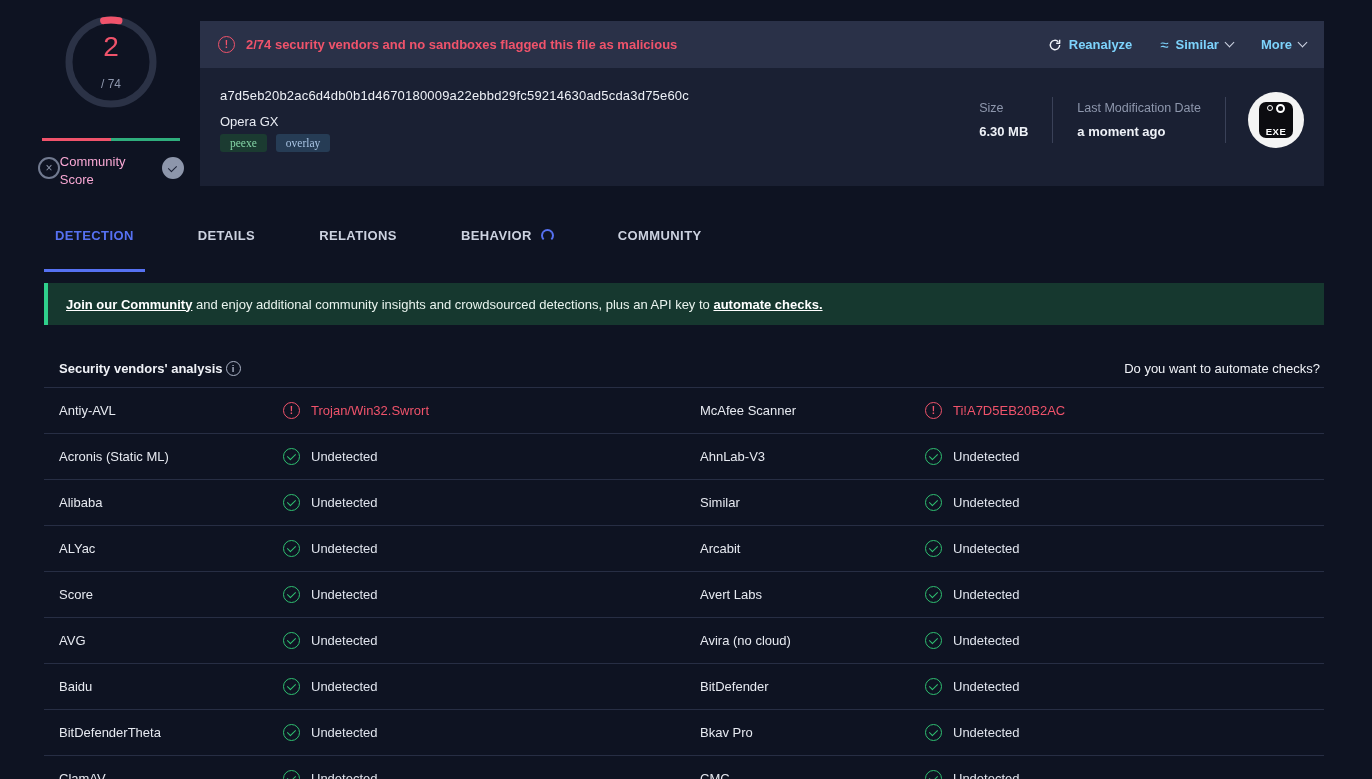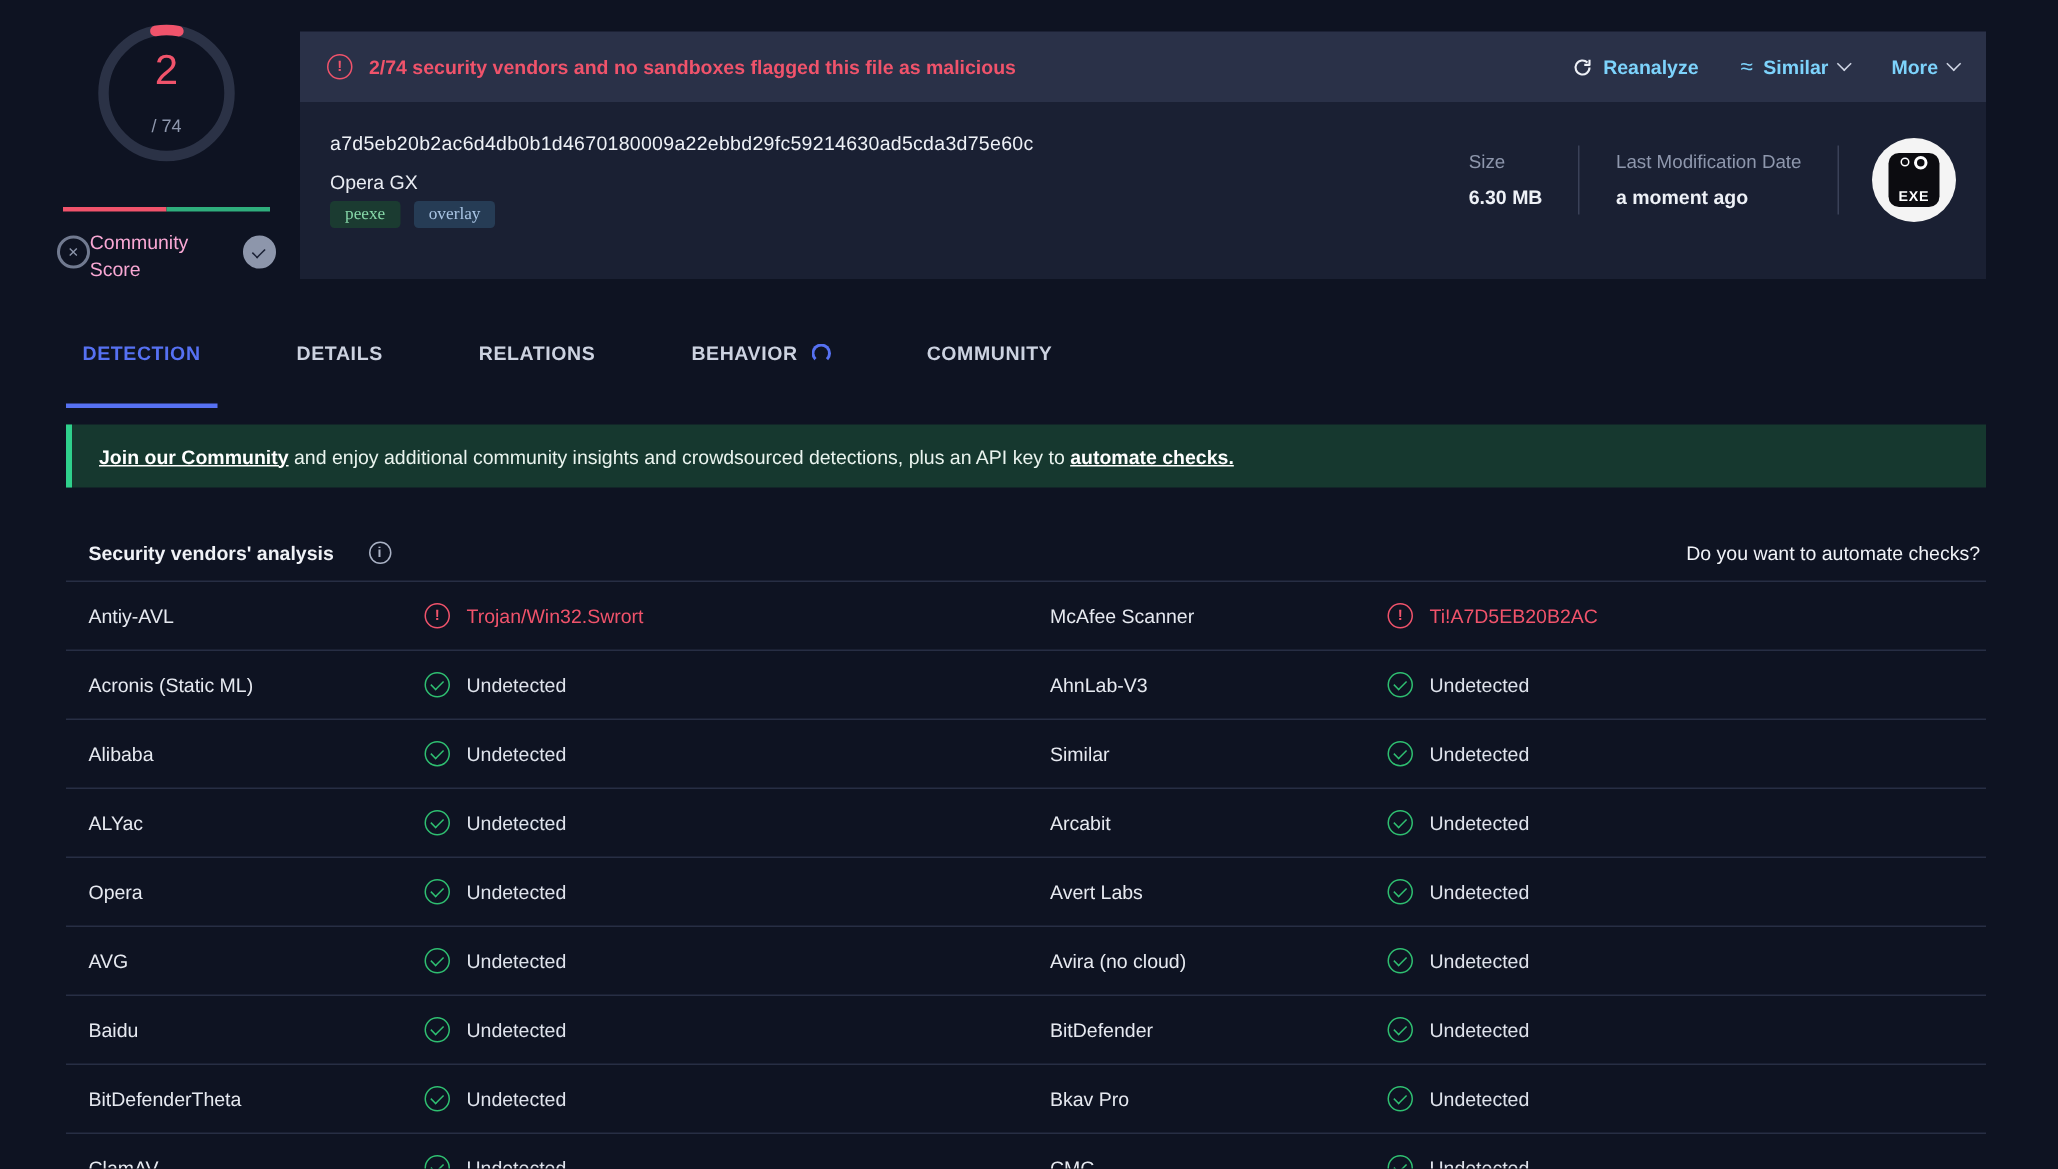--- a/index.html
+++ b/index.html
@@ -76,21 +76,21 @@
 
   
   .community-banner { position:absolute; top:283px; left:44px; right:48px; height:42px; background:#16382f;
     border-left:4px solid #2fd08c; display:flex; align-items:center; padding:0 18px; font-size:13px; color:#e9f3ee; }
   .community-banner .link { color:#ffffff; font-weight:bold; text-decoration:underline; cursor:pointer; }
   .community-banner .mid { white-space:pre-wrap; }
 
   
   .analysis { position:absolute; top:349px; left:44px; right:48px; }
   .analysis-header { display:flex; align-items:center; justify-content:space-between; padding:0 4px 0 15px; height:38px; }
-  .analysis-title { display:flex; align-items:center; gap:23px; font-size:13px; font-weight:bold; color:#f0f2f7; }
+  .analysis-title { display:flex; align-items:center; gap:3px; font-size:13px; font-weight:bold; color:#f0f2f7; }
   .info-icon { width:15px; height:15px; border:1.3px solid #aab2c5; border-radius:50%; color:#aab2c5; font-size:9.5px;
     display:flex; align-items:center; justify-content:center; cursor:pointer; }
   .automate-q { font-size:13px; color:#f0f2f7; cursor:pointer; }
 
   .v-table { border-top:1px solid #272e44; }
   .t-row { display:grid; grid-template-columns:224px 417px 225px 1fr; align-items:center; height:46px;
     border-bottom:1px solid #272e44; padding:0 15px; font-size:13px; }
   .vendor { color:#e6e9f0; }
   .result { display:flex; align-items:center; gap:11px; }
   .st-icon { width:17px; height:17px; border-radius:50%; display:flex; align-items:center; justify-content:center;
@@ -282,21 +282,21 @@
       <div class="vendor">Arcabit</div>
       <div class="result">
         <span class="st-icon ok">
             <span class="checkmark"></span>
           </span>
         <span class="res-text ok">Undetected</span>
       </div>
     </div>
 
     <div class="t-row">
-      <div class="vendor">Opera</div>
+      <div class="vendor">Score</div>
       <div class="result">
         <span class="st-icon ok">
             <span class="checkmark"></span>
           </span>
         <span class="res-text ok">Undetected</span>
       </div>
       <div class="vendor">Avert Labs</div>
       <div class="result">
         <span class="st-icon ok">
             <span class="checkmark"></span>

